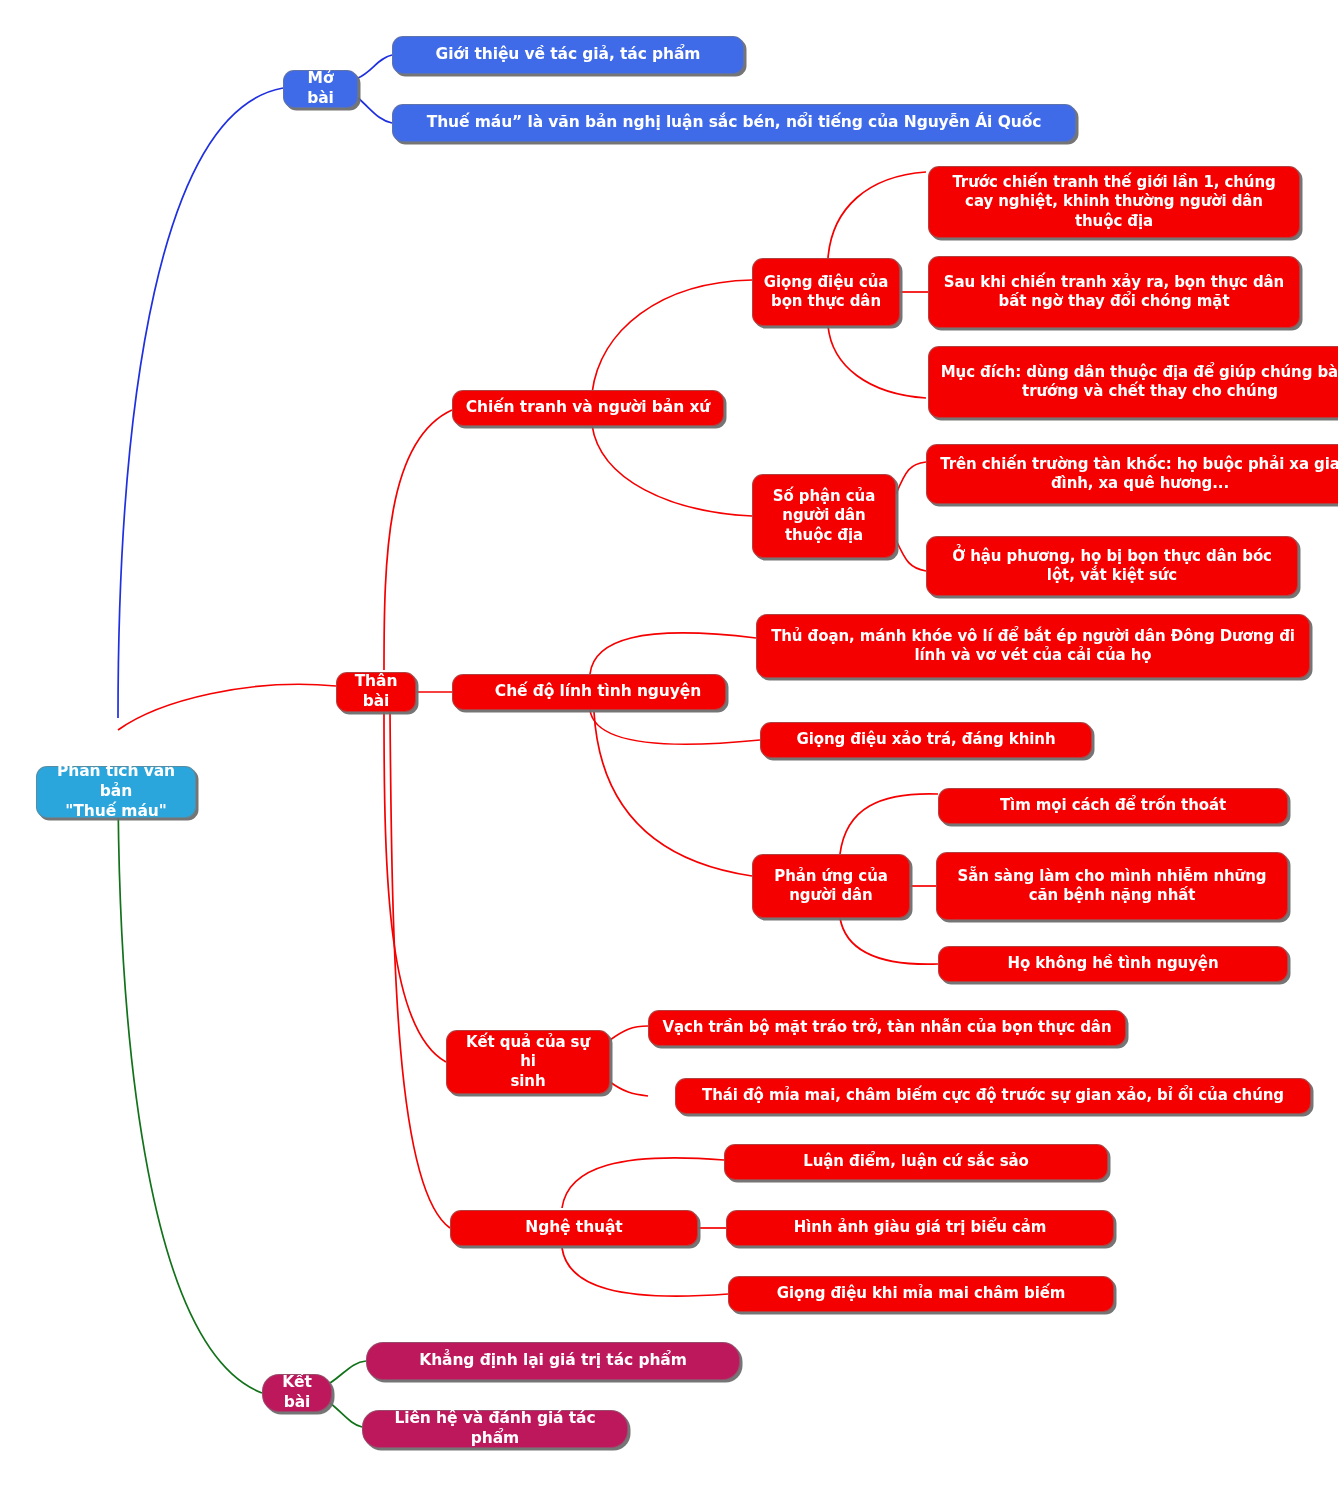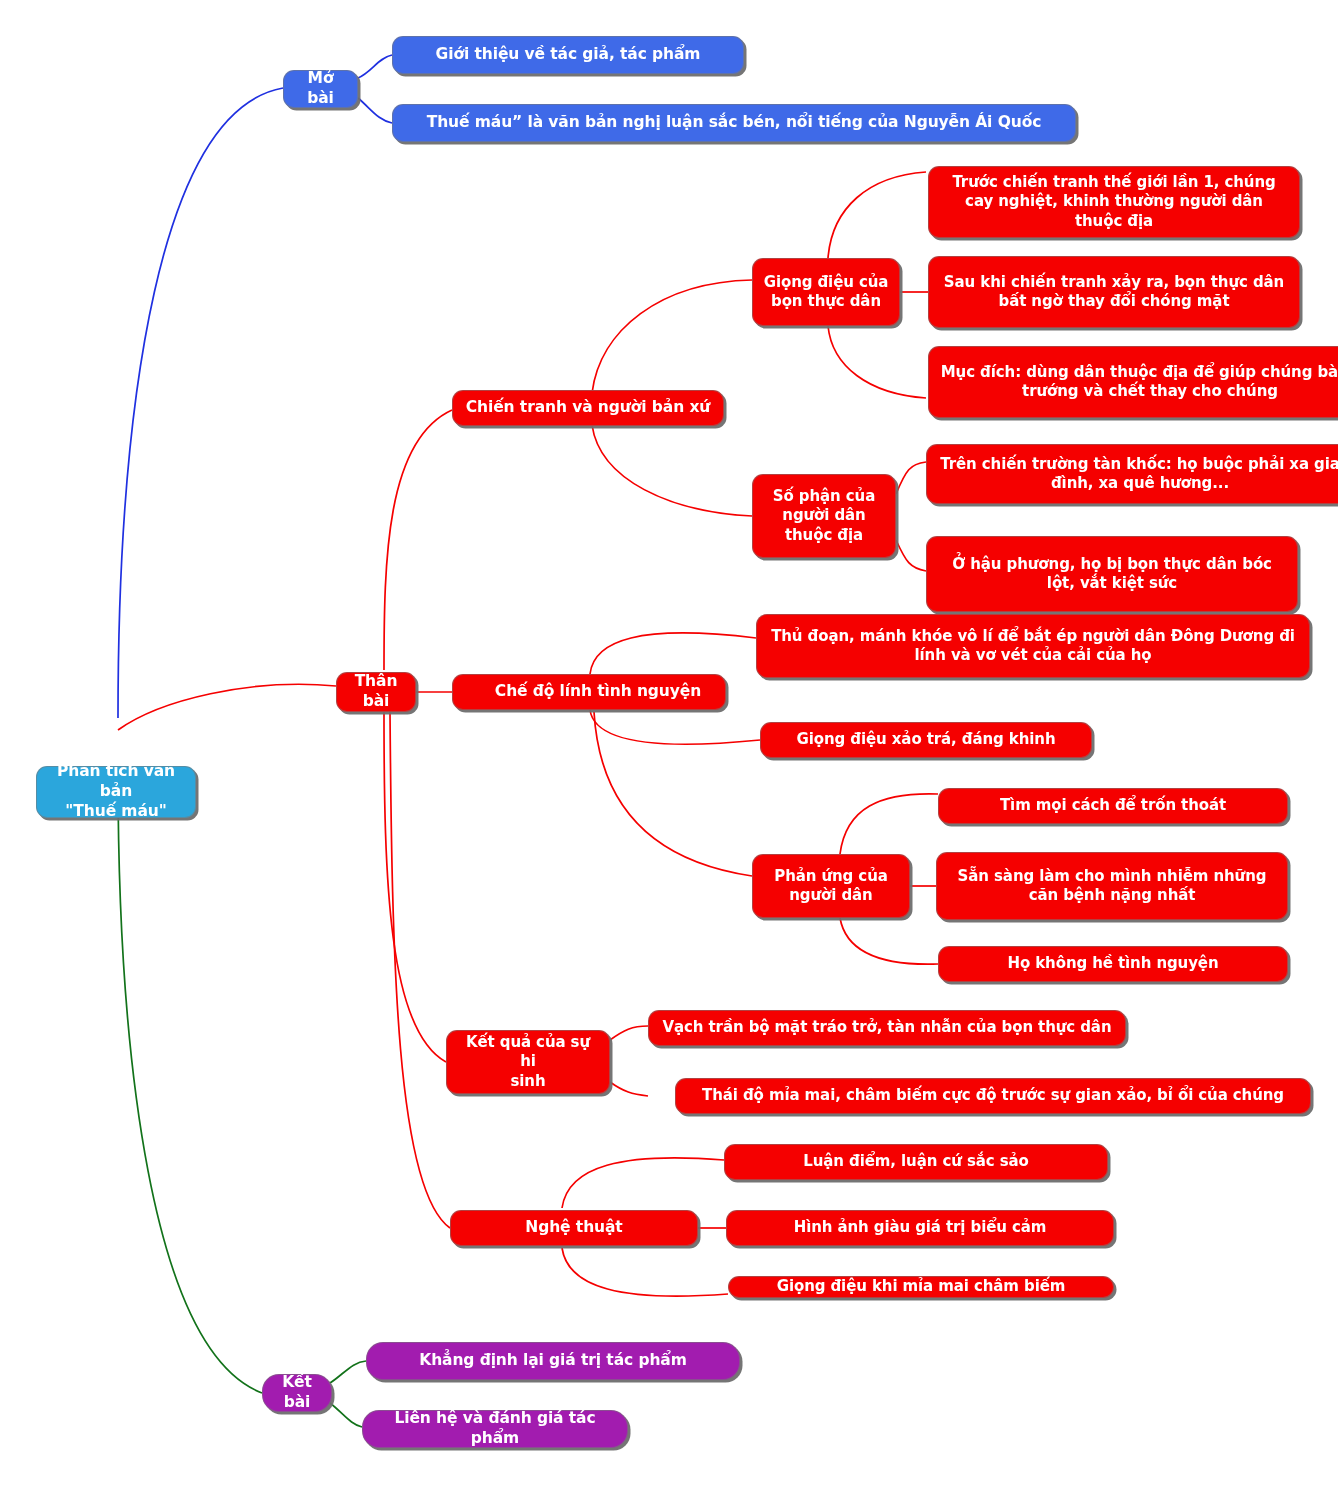--- a/index.html
+++ b/index.html
@@ -43,21 +43,21 @@
     line-height: 1.28;
     letter-spacing: -0.1px;
     box-shadow: 2.5px 2.5px 0 0 rgba(110,110,110,0.95);
     border: 1px solid rgba(120,120,120,0.55);
     z-index: 2;
     white-space: pre-line;
   }
   .c-root   { background: #2ba6dc; margin-top: 48px; }
   .c-blue   { background: #3f6ae8; }
   .c-red    { background: #f50000; }
-  .c-green  { background: #a21caf; border-radius: 17px; }
+  .c-green  { background: #be185d; border-radius: 17px; }
 
   .fs-16 { font-size: 15.5px; }
   .fs-15 { font-size: 15px; }
 </style>
 </head>
 <body>
 
 <div id="mindmap">
 
   <svg id="edges" viewBox="0 0 1338 1486" xmlns="http://www.w3.org/2000/svg">
@@ -125,21 +125,21 @@
   <div class="node c-red fs-15" style="left:928px; top:256px; width:372px; height:72px;">Sau khi chiến tranh xảy ra, bọn thực dân bất ngờ thay đổi chóng mặt</div>
 
   <div class="node c-red fs-15" style="left:928px; top:346px; width:444px; height:72px;">Mục đích: dùng dân thuộc địa để giúp chúng bành trướng và chết thay cho chúng</div>
 
   <div class="node c-red fs-15" style="left:752px; top:474px; width:144px; height:84px;">Số phận của
 người dân
 thuộc địa</div>
 
   <div class="node c-red fs-15" style="left:926px; top:444px; width:428px; height:60px;">Trên chiến trường tàn khốc: họ buộc phải xa gia đình, xa quê hương...</div>
 
-  <div class="node c-red fs-15" style="left:926px; top:536px; width:372px; height:76px;">Ở hậu phương, họ bị bọn thực dân bóc lột, vắt kiệt sức</div>
+  <div class="node c-red fs-15" style="left:926px; top:536px; width:372px; height:60px;">Ở hậu phương, họ bị bọn thực dân bóc lột, vắt kiệt sức</div>
 
   <div class="node c-red fs-16" style="left:452px; top:674px; width:274px; height:36px;padding-left:28px;">Chế độ lính tình nguyện</div>
 
   <div class="node c-red fs-15" style="left:756px; top:614px; width:554px; height:64px;">Thủ đoạn, mánh khóe vô lí để bắt ép người dân Đông Dương đi lính và vơ vét của cải của họ</div>
 
   <div class="node c-red fs-15" style="left:760px; top:722px; width:332px; height:36px;">Giọng điệu xảo trá, đáng khinh</div>
 
   <div class="node c-red fs-15" style="left:752px; top:854px; width:158px; height:64px;">Phản ứng của
 người dân</div>
 
@@ -155,21 +155,21 @@
   <div class="node c-red fs-15" style="left:648px; top:1010px; width:478px; height:36px;">Vạch trần bộ mặt tráo trở, tàn nhẫn của bọn thực dân</div>
 
   <div class="node c-red fs-15" style="left:648px; top:1078px; width:636px; height:36px;margin-left:27px;">Thái độ mỉa mai, châm biếm cực độ trước sự gian xảo, bỉ ổi của chúng</div>
 
   <div class="node c-red fs-16" style="left:450px; top:1210px; width:248px; height:36px;">Nghệ thuật</div>
 
   <div class="node c-red fs-15" style="left:724px; top:1144px; width:384px; height:36px;">Luận điểm, luận cứ sắc sảo</div>
 
   <div class="node c-red fs-15" style="left:726px; top:1210px; width:388px; height:36px;">Hình ảnh giàu giá trị biểu cảm</div>
 
-  <div class="node c-red fs-15" style="left:728px; top:1276px; width:386px; height:22px;">Giọng điệu khi mỉa mai châm biếm</div>
+  <div class="node c-red fs-15" style="left:728px; top:1276px; width:386px; height:36px;">Giọng điệu khi mỉa mai châm biếm</div>
 
   <div class="node c-green fs-16" style="left:262px; top:1374px; width:70px; height:38px;">Kết bài</div>
 
   <div class="node c-green fs-16" style="left:366px; top:1342px; width:374px; height:38px;">Khẳng định lại giá trị tác phẩm</div>
 
   <div class="node c-green fs-16" style="left:362px; top:1410px; width:266px; height:38px;">Liên hệ và đánh giá tác phẩm</div>
 
 </div>
 
 </body></html>

